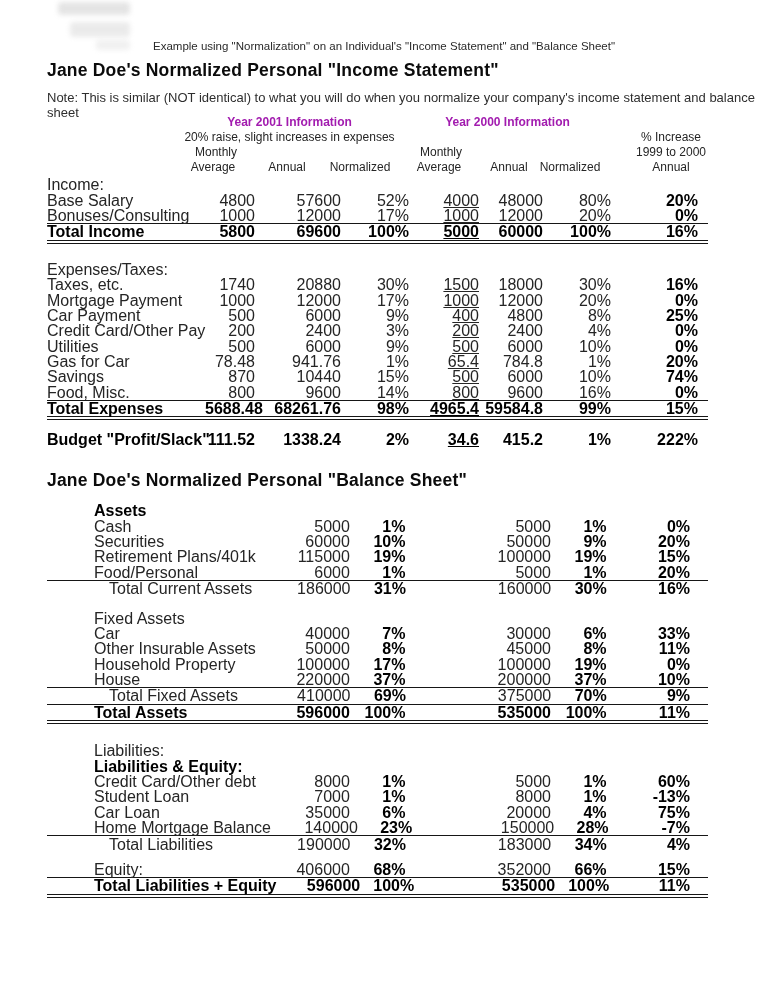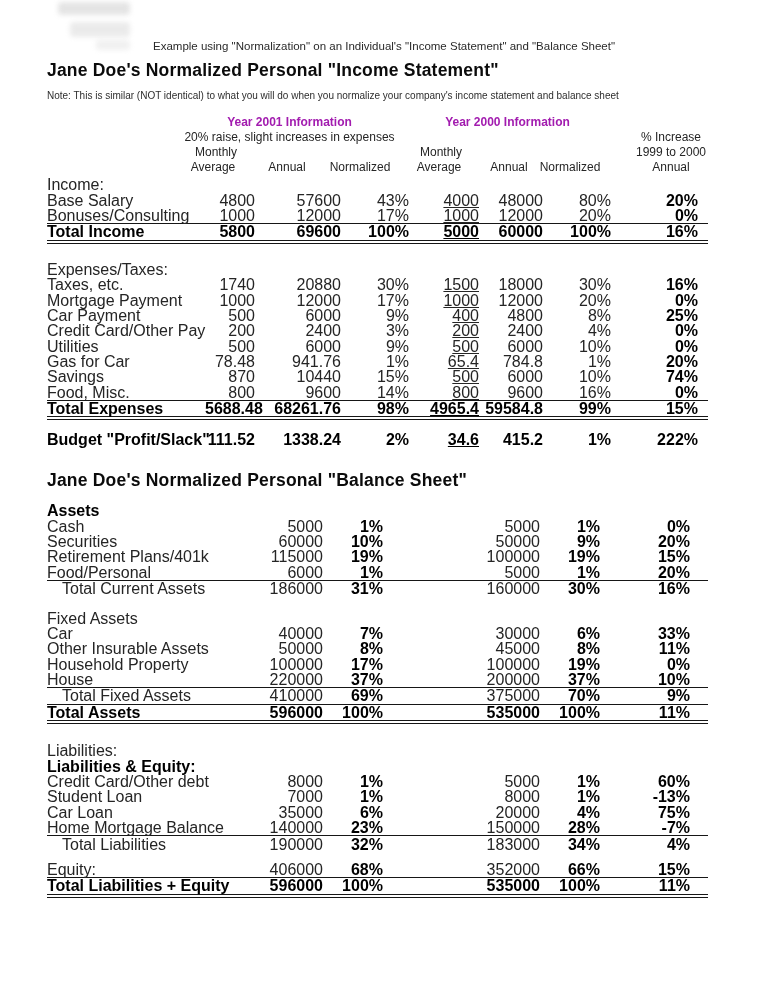--- a/index.html
+++ b/index.html
@@ -11,21 +11,21 @@
   
   .smudge{position:absolute; background:#bdbdbd; border-radius:4px; filter:blur(2.5px);}
   .s1{left:58px; top:2px;  width:72px; height:13px; opacity:.40;}
   .s2{left:70px; top:22px; width:60px; height:15px; opacity:.30;}
   .s3{left:96px; top:40px; width:34px; height:10px; opacity:.22;}
 
   .subtitle{position:absolute; top:40px; left:0; width:768px; text-align:center; font-size:11.5px; color:#2a2a2a;}
   .h1{position:absolute; left:47px; margin:0; font-size:17.5px; font-weight:bold; color:#0b0b0b; letter-spacing:.2px;}
   .h1.income{top:60px;}
   .h1.balance{top:470px;}
-  .note{position:absolute; top:90px; left:47px; font-size:10px; color:#2e2e2e;}
+  .note{position:absolute; top:90px; left:47px; font-size:13px; color:#2e2e2e;}
 
   
   .ishead{position:absolute; top:115px; left:47px; width:661px; height:62px; font-size:12px;}
   .hs{position:absolute; height:15px; line-height:15px; white-space:nowrap;}
   .hc{text-align:center;} .hl{text-align:left;} .hb{font-weight:bold; color:#a21caf;}
 
   
   .tbl{position:absolute; left:47px; width:661px;}
   .tbl.income{top:177px;}
   .tbl.balance{top:503px;}
@@ -44,21 +44,21 @@
   .income .label{width:158px;}
   .income .c0{width:50px;}
   .income .c1{width:86px;}
   .income .c2{width:68px;}
   .income .c3{width:70px;text-decoration:underline;}
   .income .c4{width:64px;}
   .income .c5{width:68px;}
   .income .c6{width:96px; padding-right:9px;}
 
   
-  .balance .label{width:180px;}
+  .balance .label{width:180px;margin-left:47px;}
   .balance .c0{width:96px;}
   .balance .c1{width:60px;}
   .balance .c2{width:157px;}
   .balance .c3{width:60px;}
   .balance .c4{width:108px; padding-right:18px;}
 </style>
 </head>
 <body>
 
 <div class="page">
@@ -94,21 +94,21 @@
   </div>
 
   <div class="tbl income">
       <div class="trow section">
         <div class="cell label">Income:</div>
       </div>
       <div class="trow data">
         <div class="cell label">Base Salary</div>
         <div class="cell num c0">4800</div>
         <div class="cell num c1">57600</div>
-        <div class="cell num c2">43%</div>
+        <div class="cell num c2">52%</div>
         <div class="cell num c3">4000</div>
         <div class="cell num c4">48000</div>
         <div class="cell num c5">80%</div>
         <div class="cell num c6 b">20%</div>
       </div>
       <div class="trow data">
         <div class="cell label">Bonuses/Consulting</div>
         <div class="cell num c0">1000</div>
         <div class="cell num c1">12000</div>
         <div class="cell num c2">17%</div>

